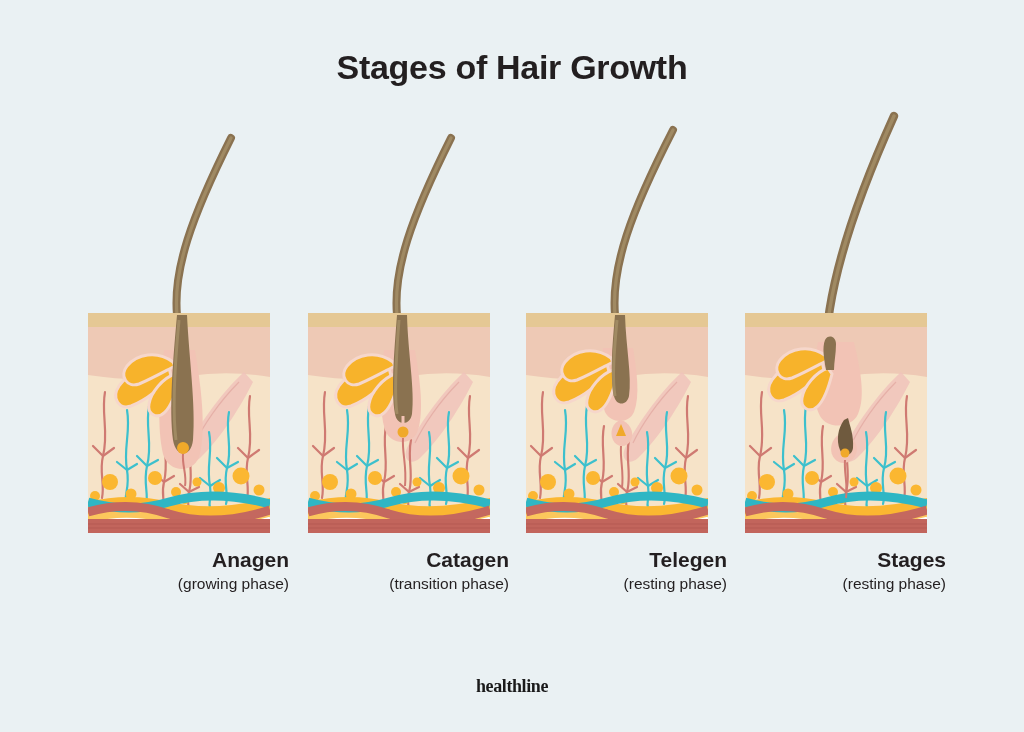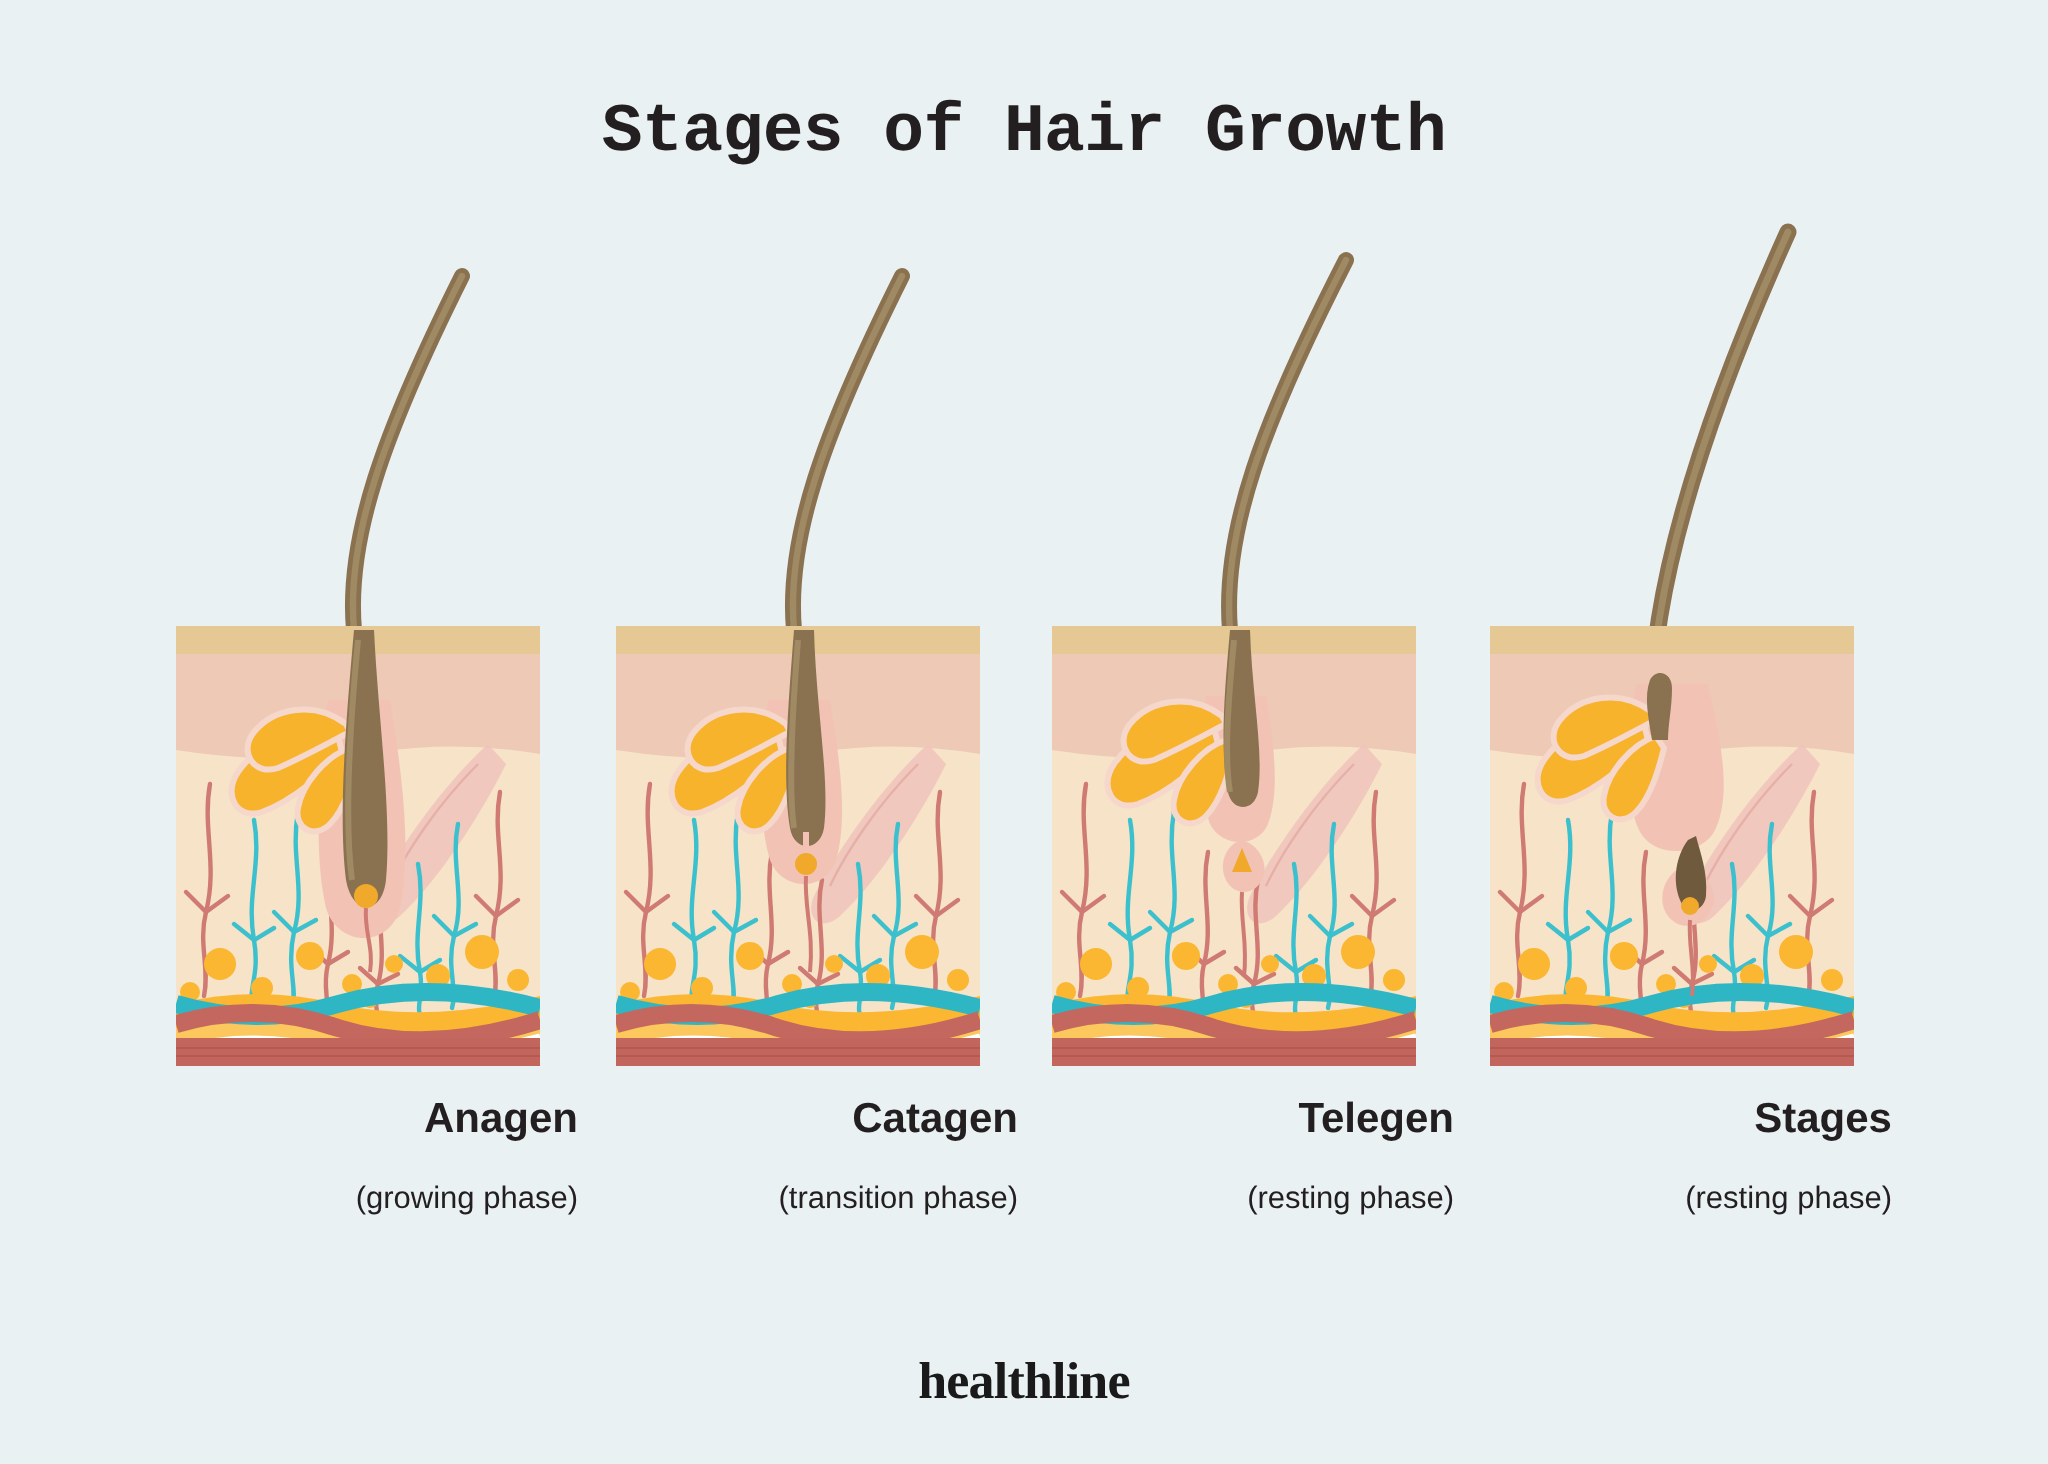--- a/index.html
+++ b/index.html
@@ -23,21 +23,20 @@
   .page-title {
     position: absolute;
     top: 48px;
     left: 0;
     width: 1024px;
     text-align: center;
     font-size: 34px;
     font-weight: bold;
     color: #231f20;
     letter-spacing: -0.3px;
-    font-family: Liberation Mono, monospace;
   }
   .panels {
     position: absolute;
     top: 0;
     left: 0;
     width: 1024px;
     height: 640px;
   }
   .stage {
     position: absolute;
@@ -66,31 +65,31 @@
   .stage-name {
     font-size: 21px;
     font-weight: bold;
     color: #231f20;
     line-height: 26px;
   }
   .stage-sub {
     font-size: 15.5px;
     color: #231f20;
     line-height: 22px;
-    margin-top: 16px;
+    margin-top: 0;
   }
   .brand {
     position: absolute;
     left: 0;
     top: 676px;
     width: 1024px;
     text-align: center;
     font-family: "Liberation Serif", serif;
     font-weight: bold;
-    font-size: 26px;
+    font-size: 18px;
     letter-spacing: -0.4px;
     color: #1a1a1a;
   }
 </style>
 </head>
 <body>
 
 <div id="infographic">
 
   <div class="page-title">Stages of Hair Growth</div>

